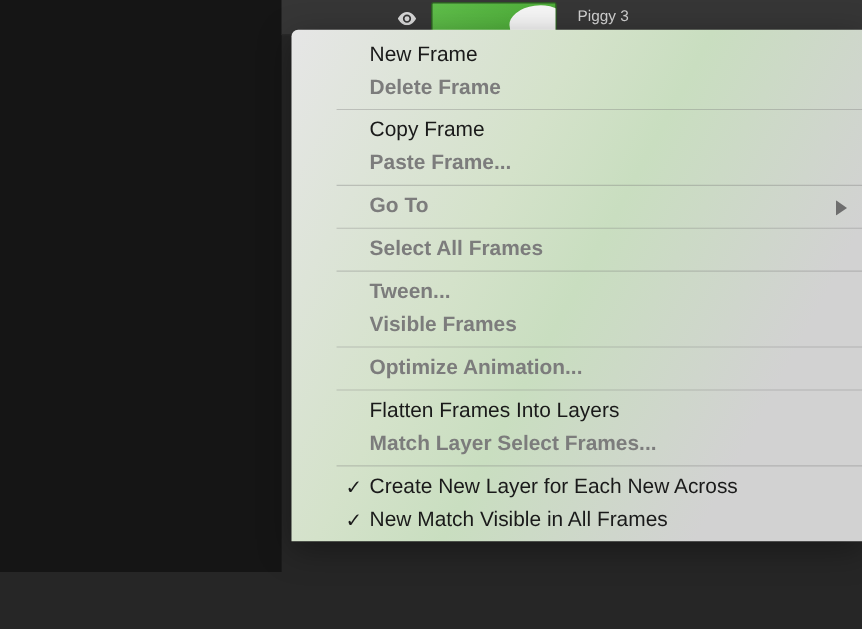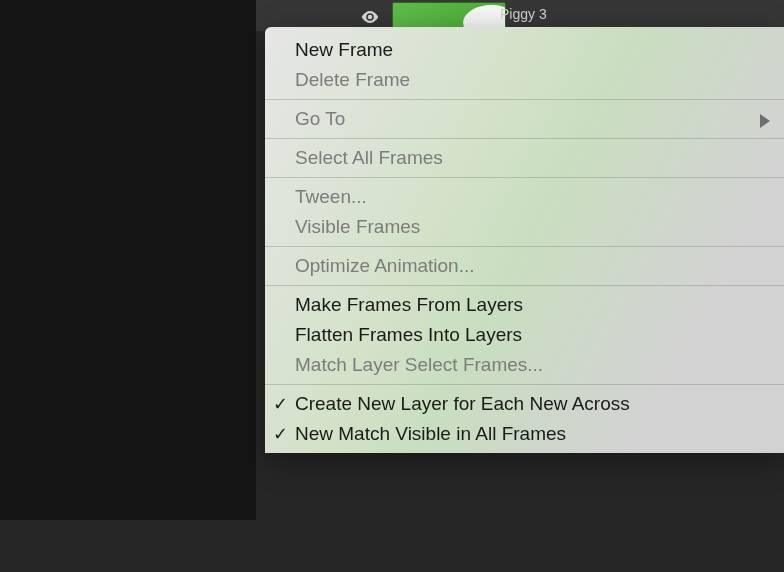--- a/index.html
+++ b/index.html
@@ -43,53 +43,55 @@
     content: "";
     position: absolute;
     right: -8px; bottom: -6px;
     width: 50px; height: 30px;
     background: #f5f5f5;
     border-radius: 50% 50% 0 0;
     transform: rotate(-8deg);
   }
   .layer-name {
     position: absolute;
-    left: 500px; top: 6px;
+    left: 525px; top: 6px;
     color: #d0d0d0;
     font-size: 14px;
     font-weight: 500;
   }
 
   .menu {
     position: absolute;
     left: 265px;
     top: 27px;
     width: 520px;
     background: linear-gradient(118deg, #e6e6e6 0%, #d4e2ca 35%, #c9dec0 50%, #d2d2d2 80%);
     box-shadow: 0 8px 30px rgba(0,0,0,0.35);
     border-top-left-radius: 6px;
     padding-top: 4px;
     padding-bottom: 0;
   }
   .menu-group {
     border-bottom: 1px solid rgba(120,120,120,0.35);
     padding: 4px 0;
+    margin-left: 41px;
   }
   .menu-group:last-child { border-bottom: none; }
   .menu-item {
     position: relative;
     padding: 2px 26px 2px 30px;
     font-size: 19px;
     line-height: 26px;
     color: #1a1a1a;
     white-space: nowrap;
     cursor: default;
   }
   .menu-item.disabled {
     color: #7c7c7c;
+    font-weight: bold;
   }
   .menu-item .check {
     position: absolute;
     left: 8px;
     top: 2px;
     font-size: 18px;
     color: #1a1a1a;
   }
   .menu-item .submenu-arrow {
     position: absolute;
@@ -120,20 +122,28 @@
 
     <div class="menu-group">
       <div class="menu-item">
         <span>New Frame</span>
       </div>
       <div class="menu-item disabled">
         <span>Delete Frame</span>
       </div>
     </div>
 
+    <div class="menu-group">
+      <div class="menu-item">
+        <span>Copy Frame</span>
+      </div>
+      <div class="menu-item disabled">
+        <span>Paste Frame...</span>
+      </div>
+    </div>
 
     <div class="menu-group">
       <div class="menu-item disabled">
         <span>Go To</span>
         <span class="submenu-arrow">
           <svg viewBox="0 0 10 14">
               <path d="M0 0l10 7L0 14z"></path>
             </svg>
         </span>
       </div>
@@ -155,23 +165,20 @@
     </div>
 
     <div class="menu-group">
       <div class="menu-item disabled">
         <span>Optimize Animation...</span>
       </div>
     </div>
 
     <div class="menu-group">
       <div class="menu-item">
-        <span>Make Frames From Layers</span>
-      </div>
-      <div class="menu-item">
         <span>Flatten Frames Into Layers</span>
       </div>
       <div class="menu-item disabled">
         <span>Match Layer Select Frames...</span>
       </div>
     </div>
 
     <div class="menu-group">
       <div class="menu-item">
         <span class="check">✓</span>

